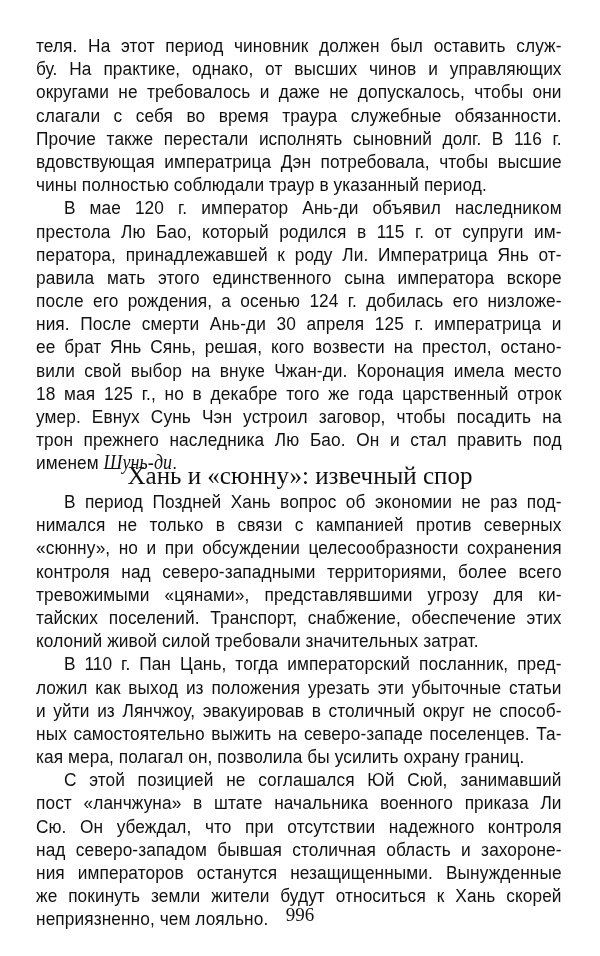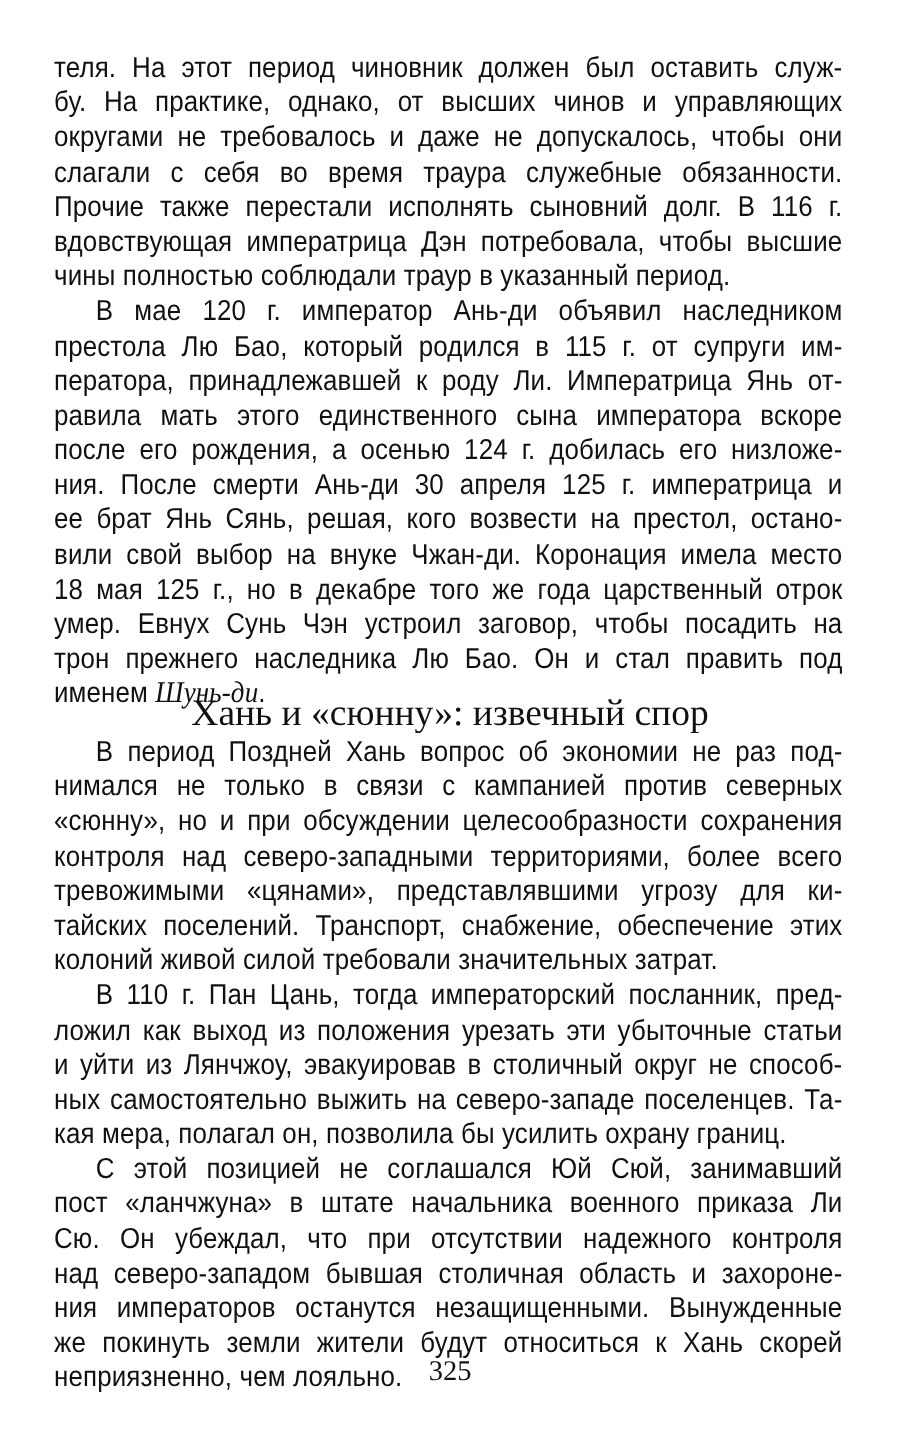--- a/index.html
+++ b/index.html
@@ -137,13 +137,13 @@
     <span class="line indent">С этой позицией не соглашался Юй Сюй, занимавший</span>
     <span class="line">пост «ланчжуна» в штате начальника военного приказа Ли</span>
     <span class="line">Сю. Он убеждал, что при отсутствии надежного контроля</span>
     <span class="line">над северо-западом бывшая столичная область и захороне-</span>
     <span class="line">ния императоров останутся незащищенными. Вынужденные</span>
     <span class="line">же покинуть земли жители будут относиться к Хань скорей</span>
     <span class="line last">неприязненно, чем лояльно.</span>
   </div>
 </div>
 
-<div class="page-number">325</div>
+<div class="page-number">996</div>
 
 </body></html>

